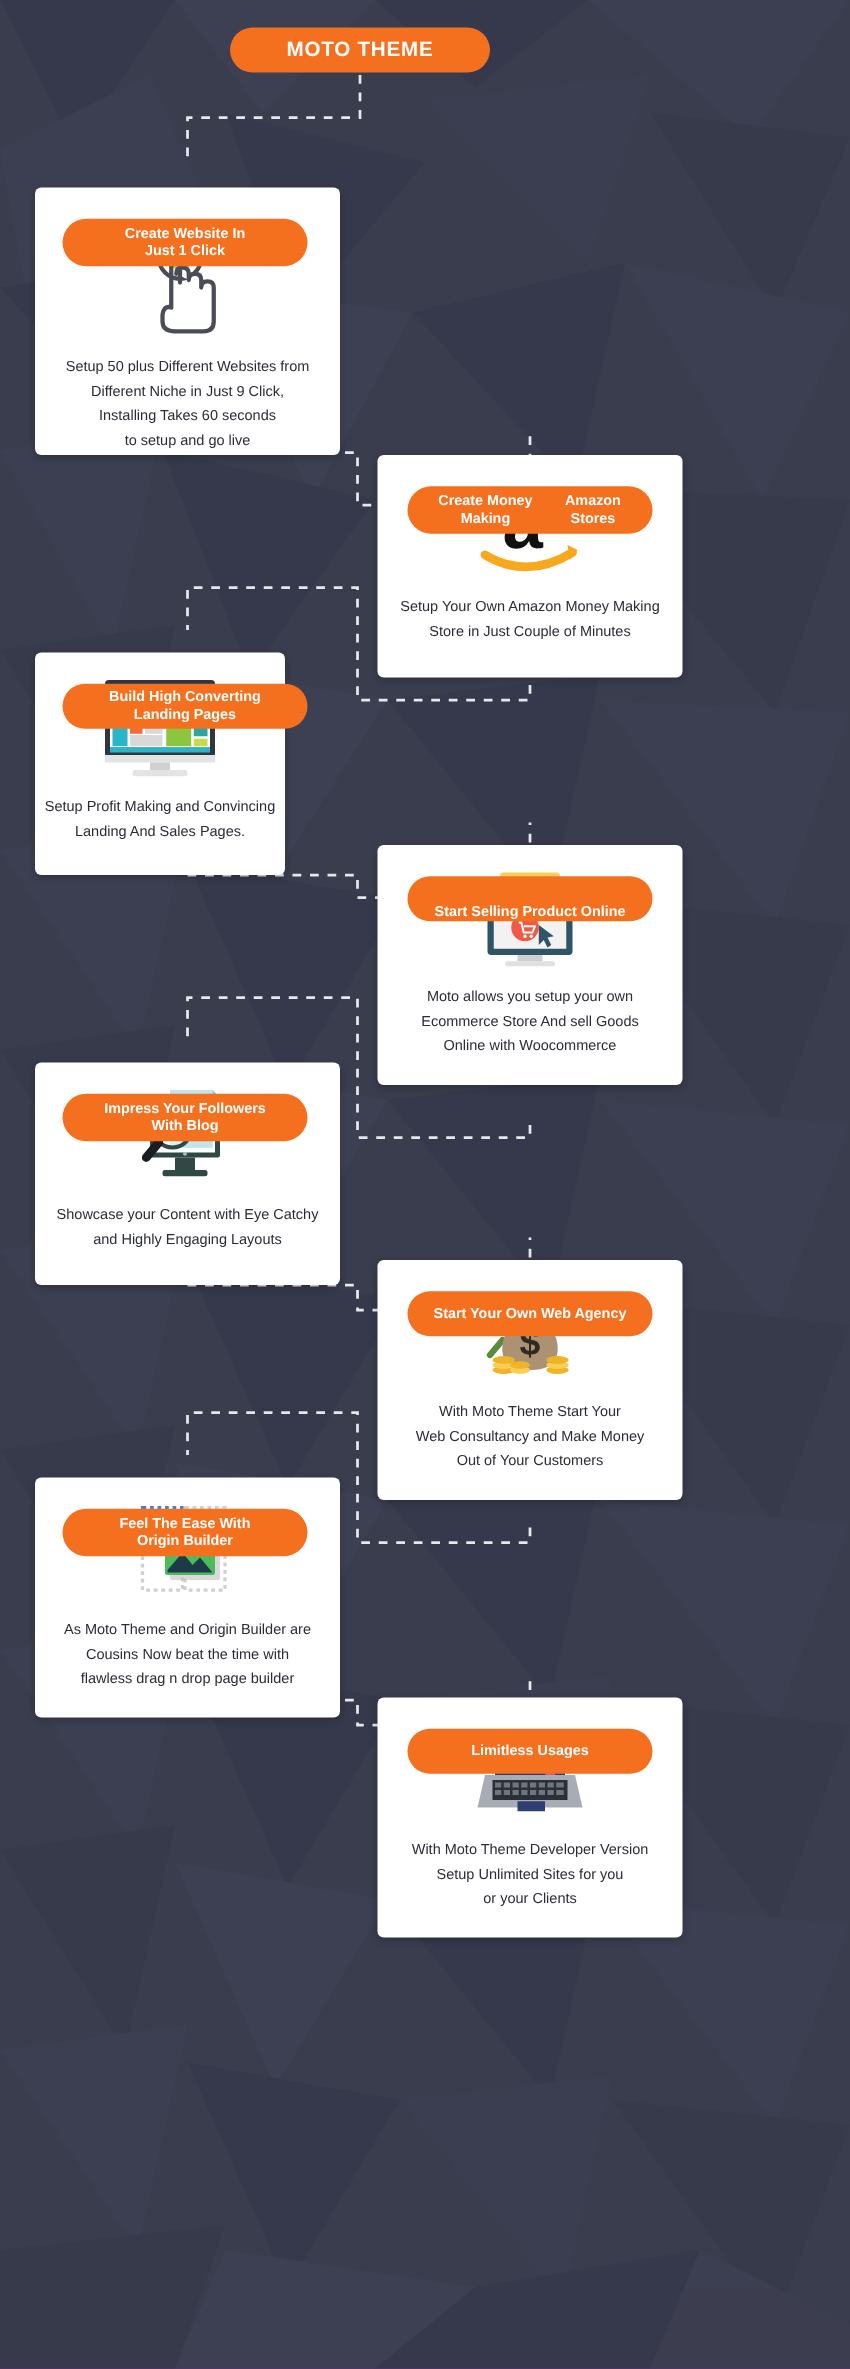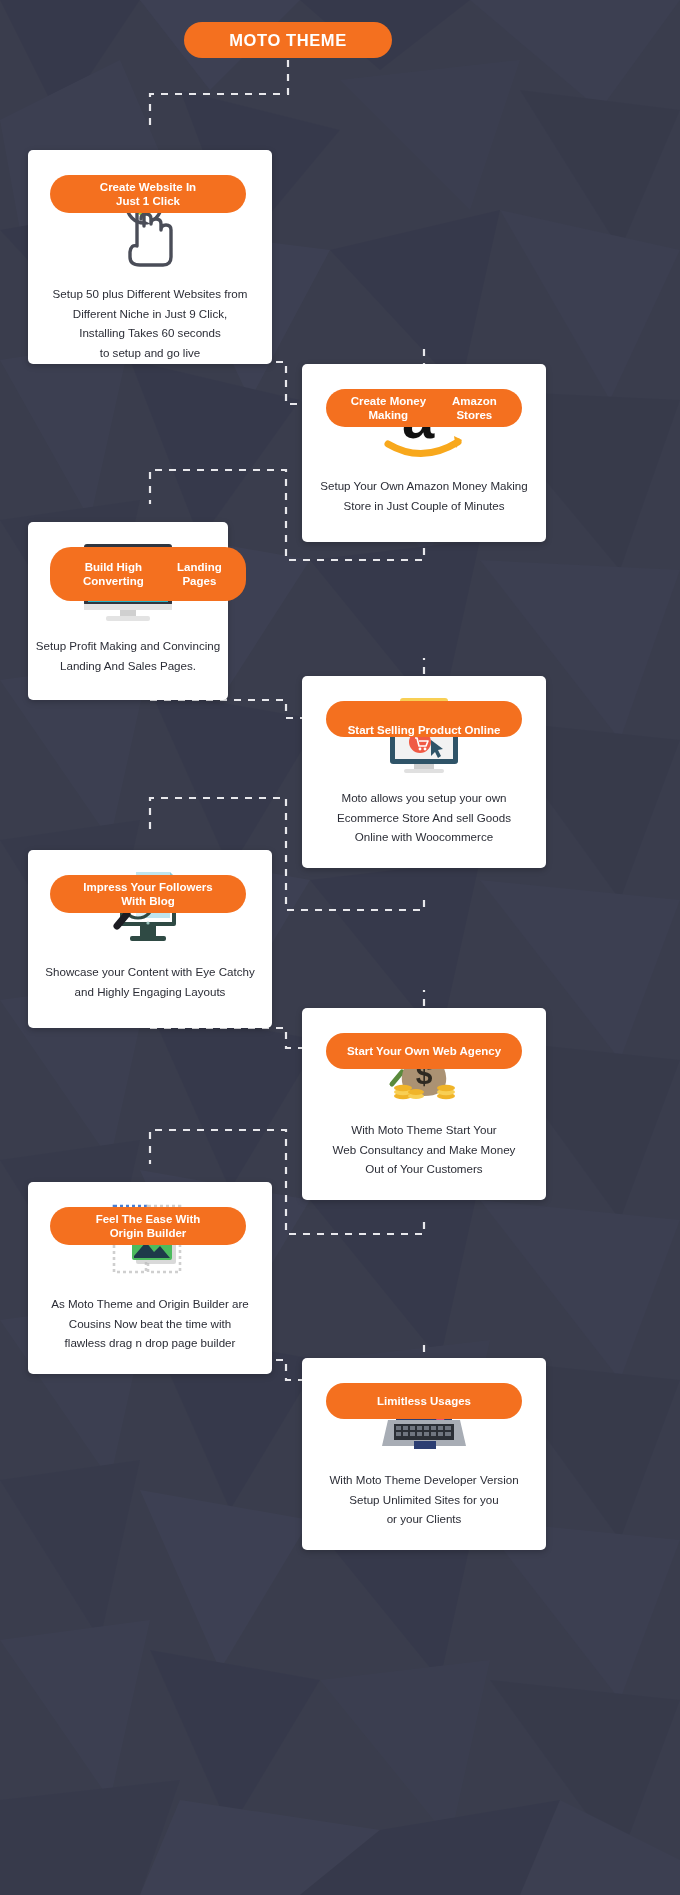--- a/index.html
+++ b/index.html
@@ -215,21 +215,21 @@
         <rect x="8" y="62" width="88" height="6" fill="#e3e3e3"></rect>
         <rect x="44" y="68" width="16" height="6" fill="#d0d0d0"></rect>
         <rect x="30" y="74" width="44" height="5" rx="2" fill="#e3e3e3"></rect>
       </svg>
     </div>
     <div class="card-text">
       <div>Setup Profit Making and Convincing</div>
       <div>Landing And Sales Pages.</div>
     </div>
   </div>
-  <div class="label-pill" style="left:50px; top:504px; width:196px; height:54px; flex-direction:row;justify-content:space-between;">
+  <div class="label-pill" style="left:50px; top:504px; width:196px; height:36px; flex-direction:column;">
     <span>Build High Converting</span>
     <span>Landing Pages</span>
   </div>
 
   <div class="card" style="left:302px; top:676px; width:244px; height:192px;align-items:center;">
     <div class="card-icon" style="margin-top:20px; height:78px;">
       <svg width="96" height="78" viewBox="0 0 96 78">
         <rect x="14" y="20" width="68" height="48" rx="3" fill="#2f5468"></rect>
         <rect x="19" y="25" width="58" height="38" fill="#f2f2f2"></rect>
         <rect x="24" y="2" width="48" height="14" rx="3" fill="#f8cf54"></rect>

